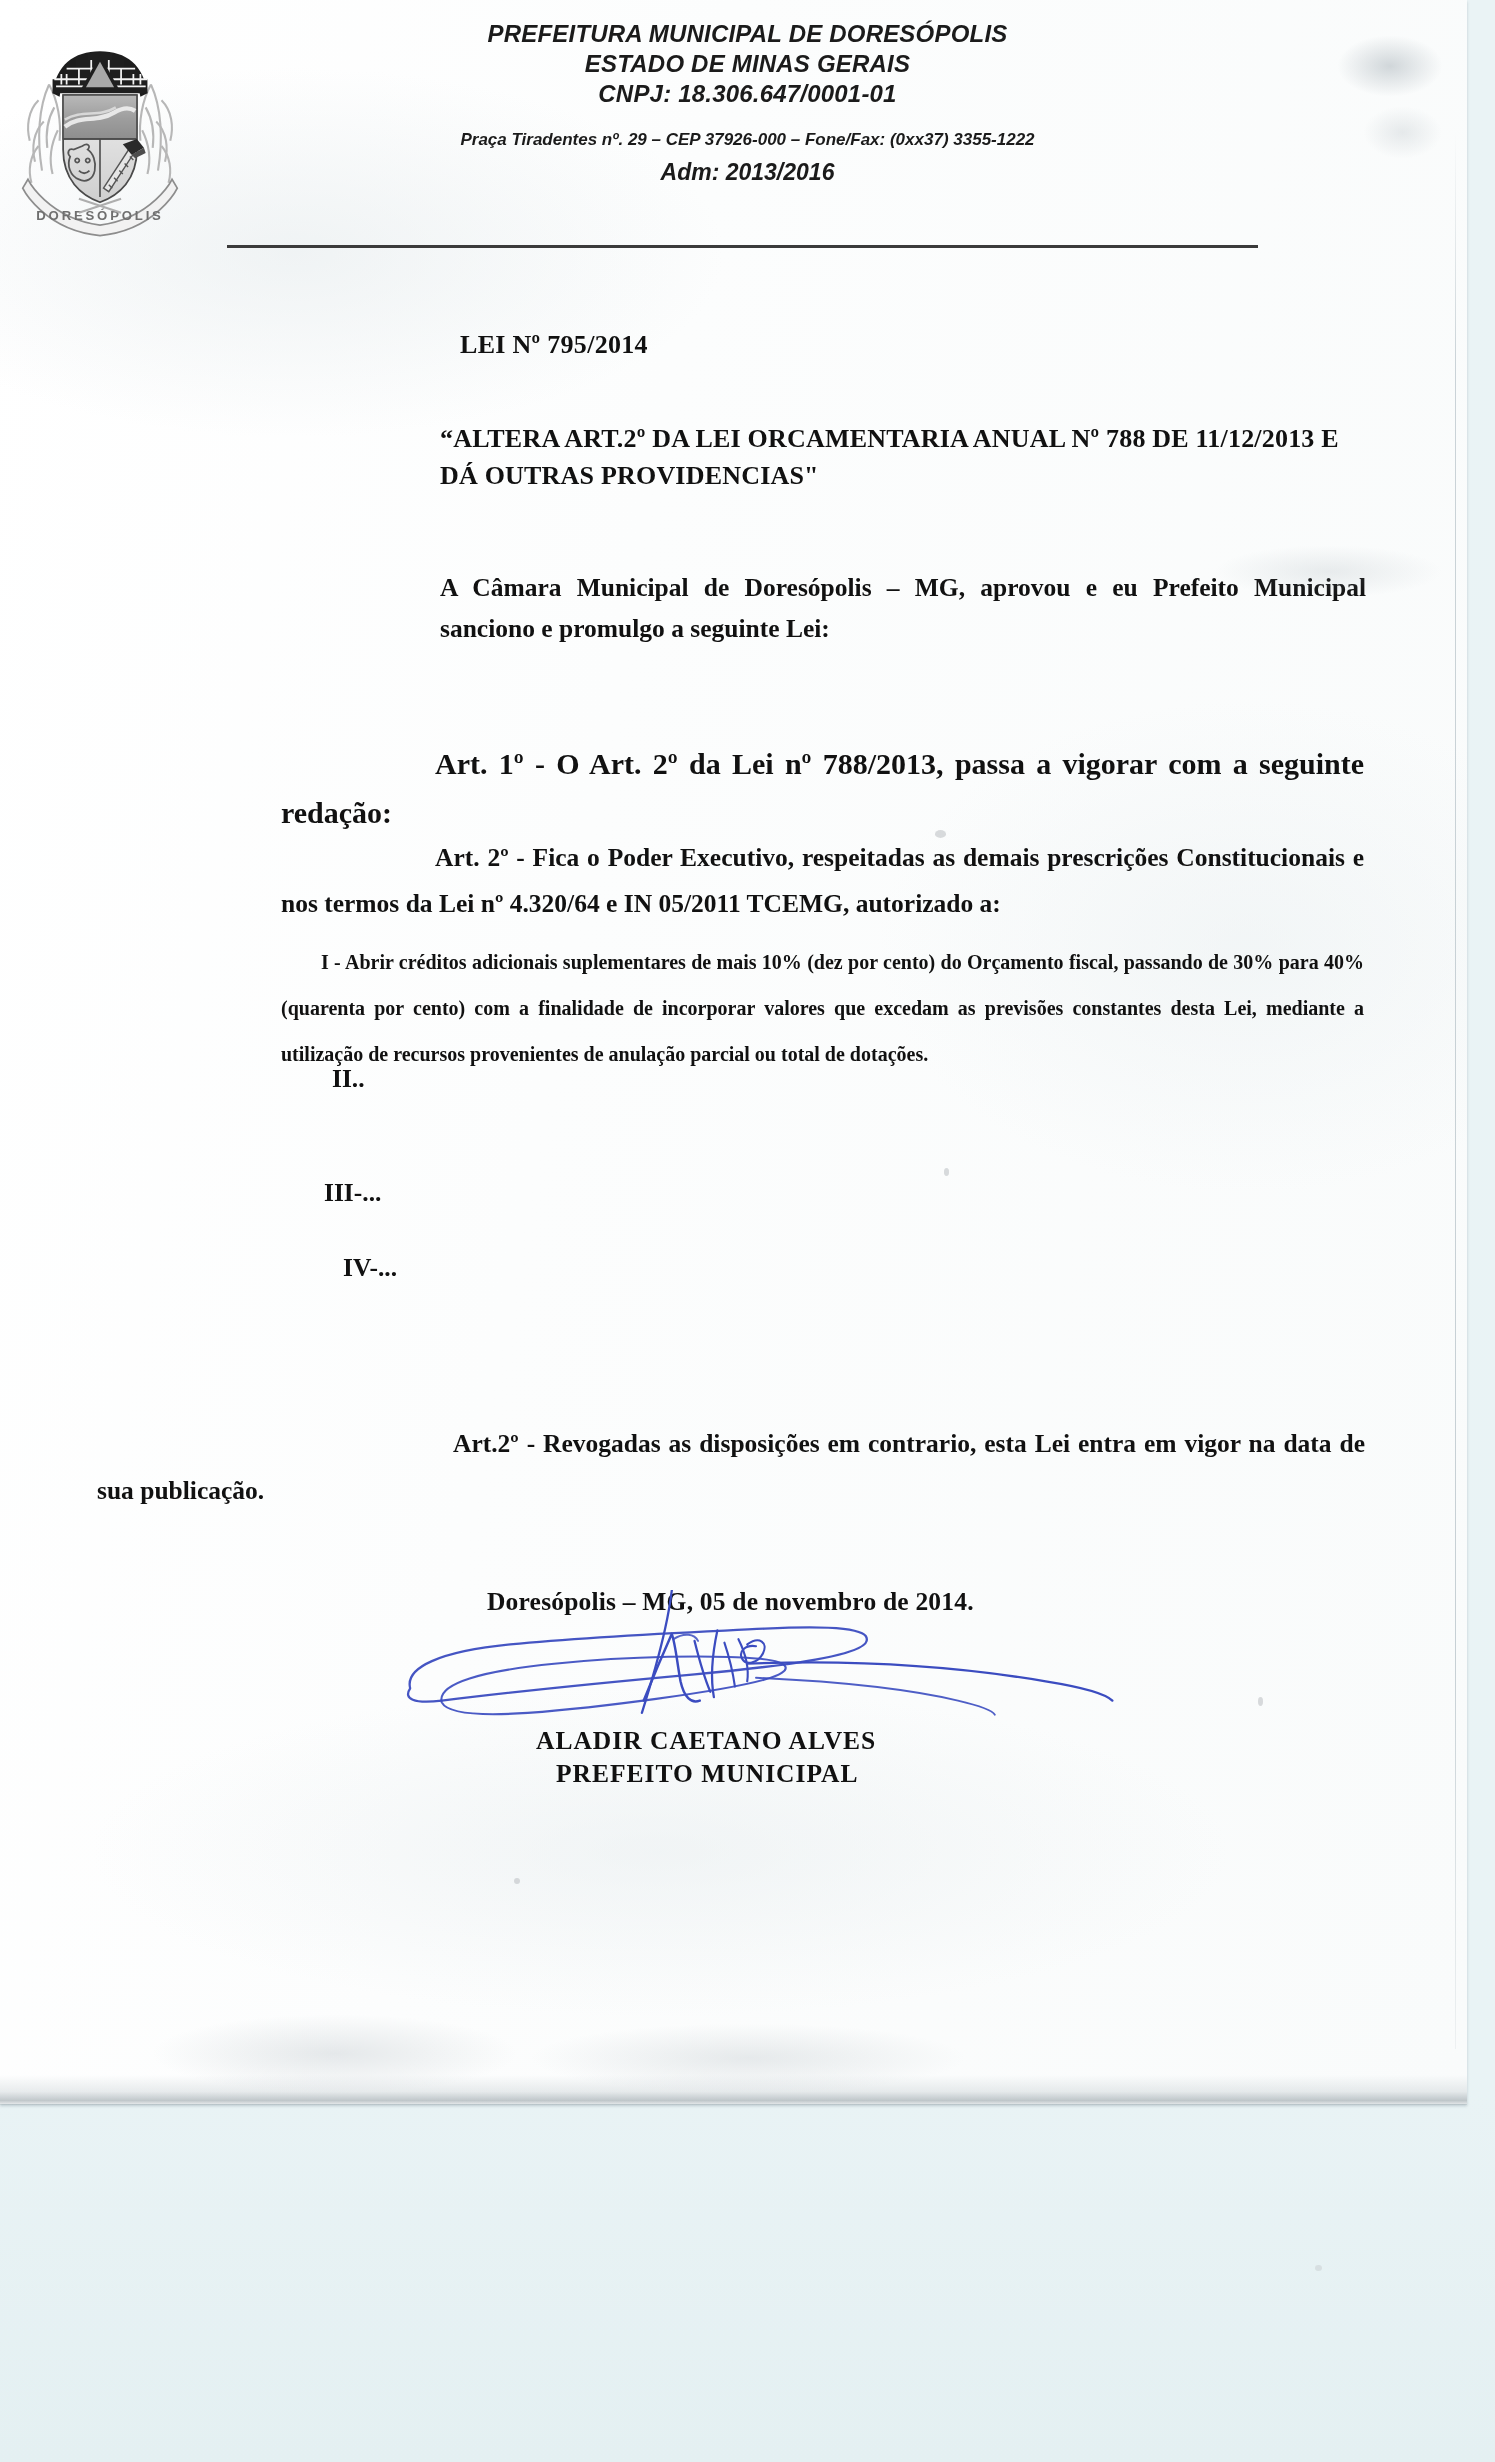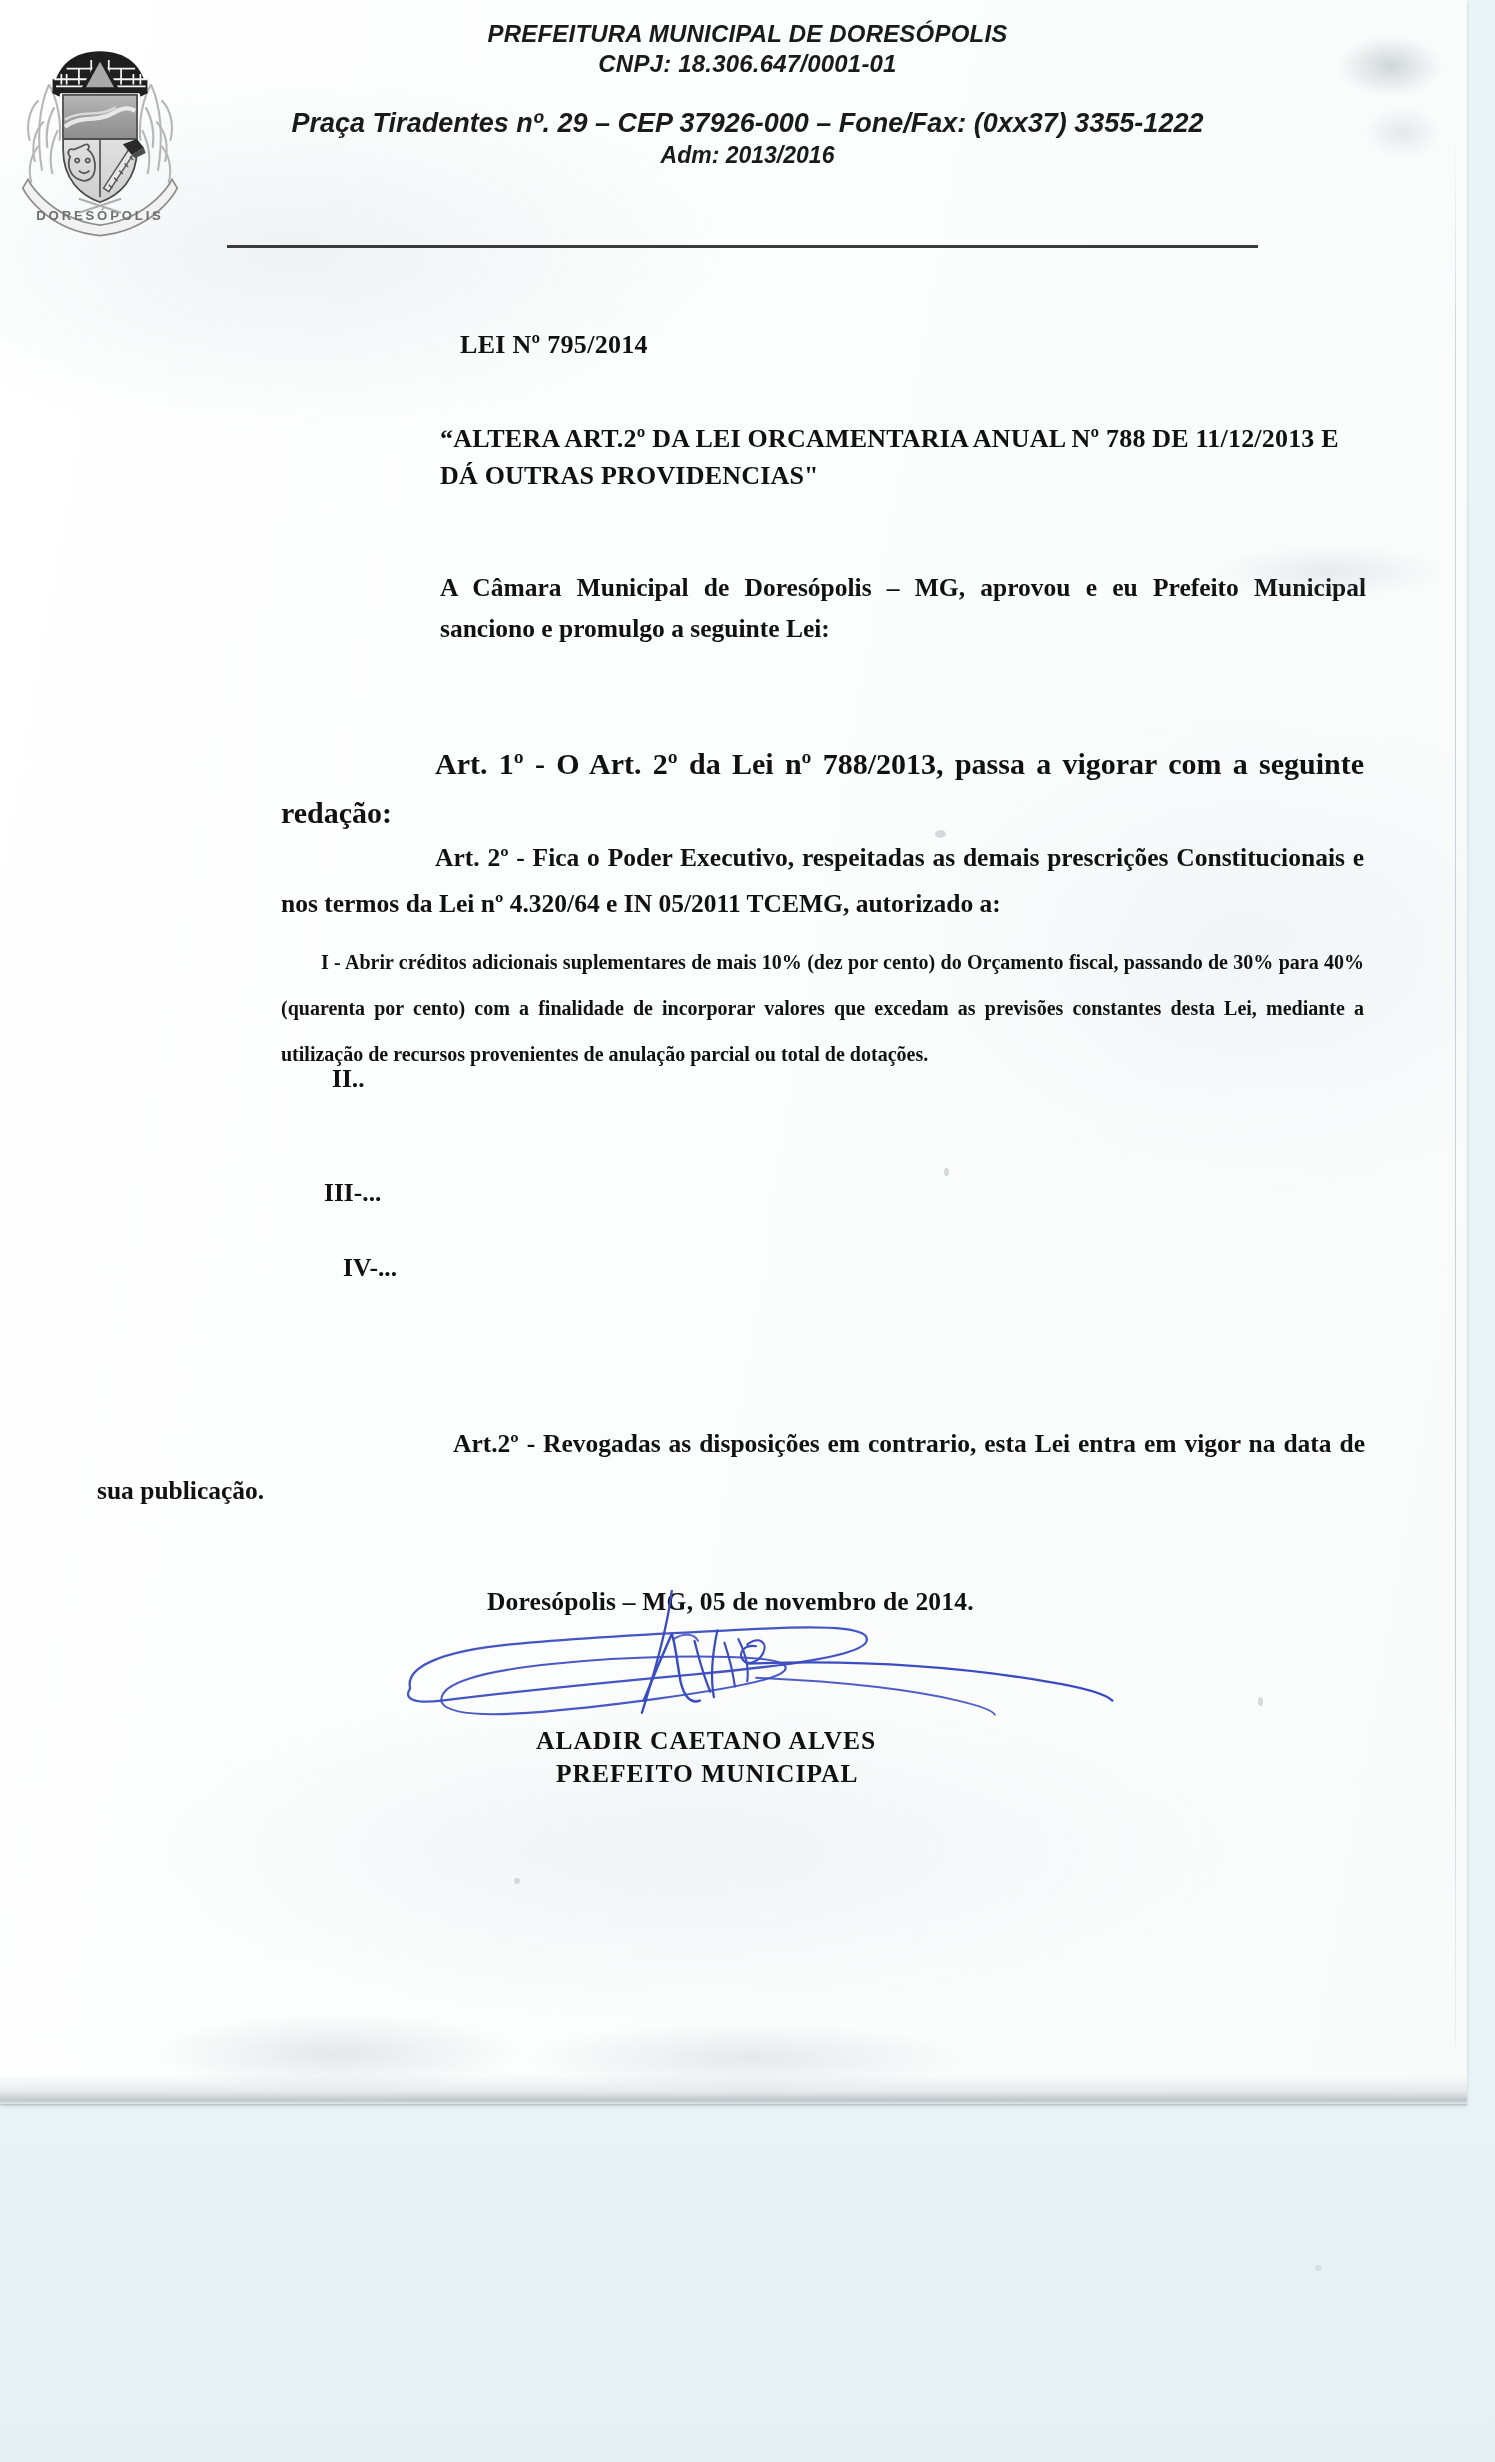--- a/index.html
+++ b/index.html
@@ -83,23 +83,23 @@
     font-weight: bold;
     color: #1b1b1b;
   }
   .header-lines .hl {
     font-size: 24px;
     letter-spacing: 0.2px;
     line-height: 30px;
     white-space: nowrap;
   }
   .header-lines .hl-addr {
-    font-size: 27px;
+    font-size: 17px;
     line-height: 32px;
-    margin-top: 28px;
+    margin-top: 15px;
     white-space: nowrap;
   }
   .header-lines .hl-adm {
     font-size: 23px;
     line-height: 32px;
     white-space: nowrap;
   }
   .header-rule {
     position: absolute;
     left: 227px; top: 245px;
@@ -308,20 +308,21 @@
                    L188 196 C188 196 164 244 100 250 C36 244 12 196 12 196 Z" fill="#f2f2f2" stroke="#8d8d8d" stroke-width="2"></path>
           <text x="100" y="232" font-family="'Liberation Sans', sans-serif" font-size="15" letter-spacing="3.2" fill="#6f6f6f" text-anchor="middle" font-weight="bold">DORESÓPOLIS</text>
         </g>
 
         <path d="M76 208 L124 224 M124 208 L76 224" stroke="#aeaeae" stroke-width="2.6" fill="none"></path>
       </svg>
     </div>
 
     <div class="header-lines">
       <div class="hl">PREFEITURA MUNICIPAL DE DORESÓPOLIS</div>
+      <div class="hl">ESTADO DE MINAS GERAIS</div>
       <div class="hl">CNPJ: 18.306.647/0001-01</div>
       <div class="hl-addr">Praça Tiradentes nº. 29 – CEP 37926-000 – Fone/Fax: (0xx37) 3355-1222</div>
       <div class="hl-adm">Adm: 2013/2016</div>
     </div>
 
     <div class="header-rule"></div>
   </div>
 
   <div class="doc-body">
 

